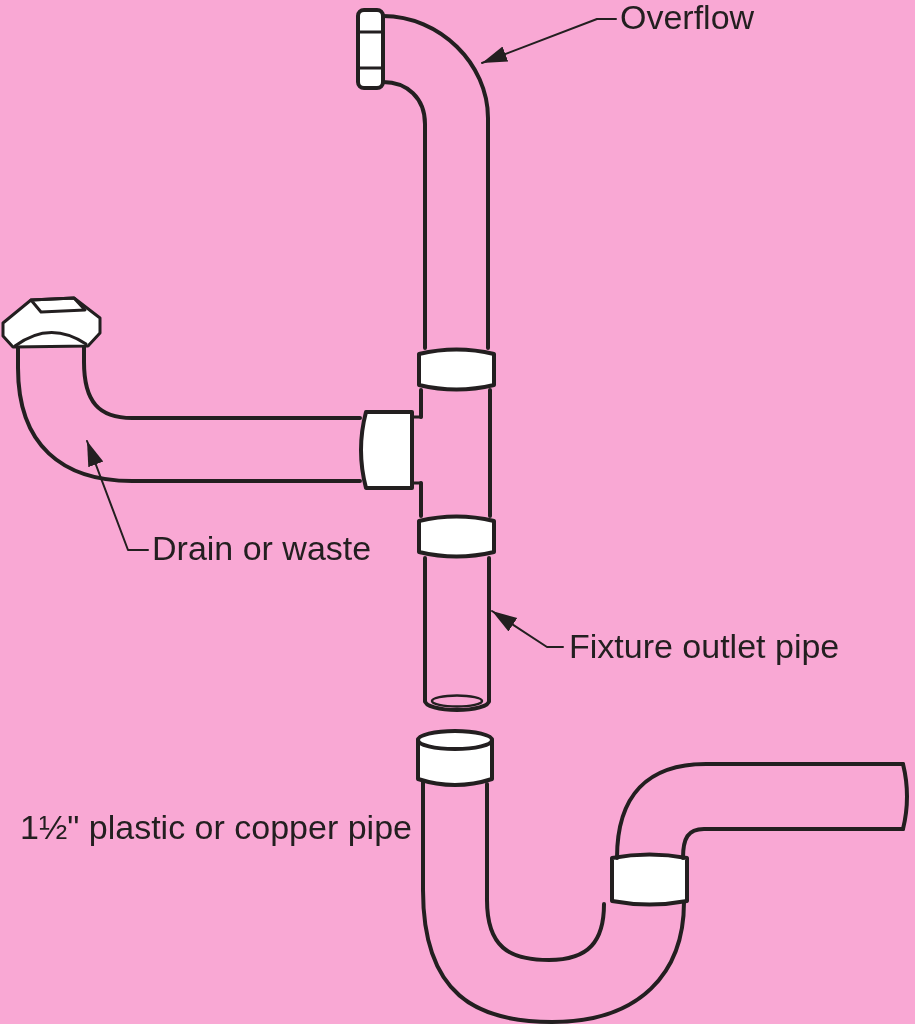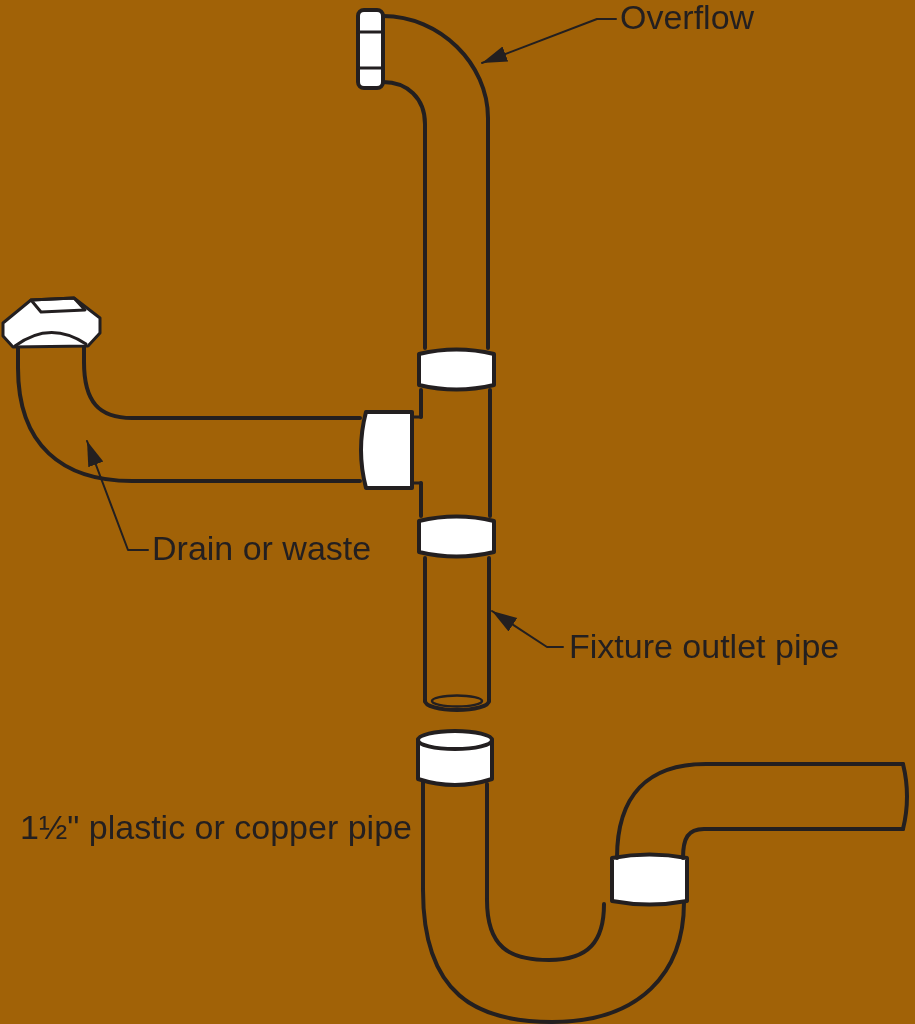--- a/index.html
+++ b/index.html
@@ -1,19 +1,19 @@
 <!DOCTYPE html>
 <html><head>
 <meta charset="utf-8">
 <style>
   html,body{margin:0;padding:0;background:#ffffff;}
   .stage{
     position:relative;
     width:915px;height:1024px;
-    background:#a16207;
+    background:#f9a8d4;
     font-family:"Liberation Sans", sans-serif;
     overflow:hidden;
   }
   svg{display:block;}
   .ink{stroke:#231f20;fill:none;stroke-linecap:round;stroke-linejoin:round;}
   .s4{stroke-width:4;}
   .s3{stroke-width:3;}
   .s2{stroke-width:2;}
   .fw{fill:#ffffff;}
   .lbl{

